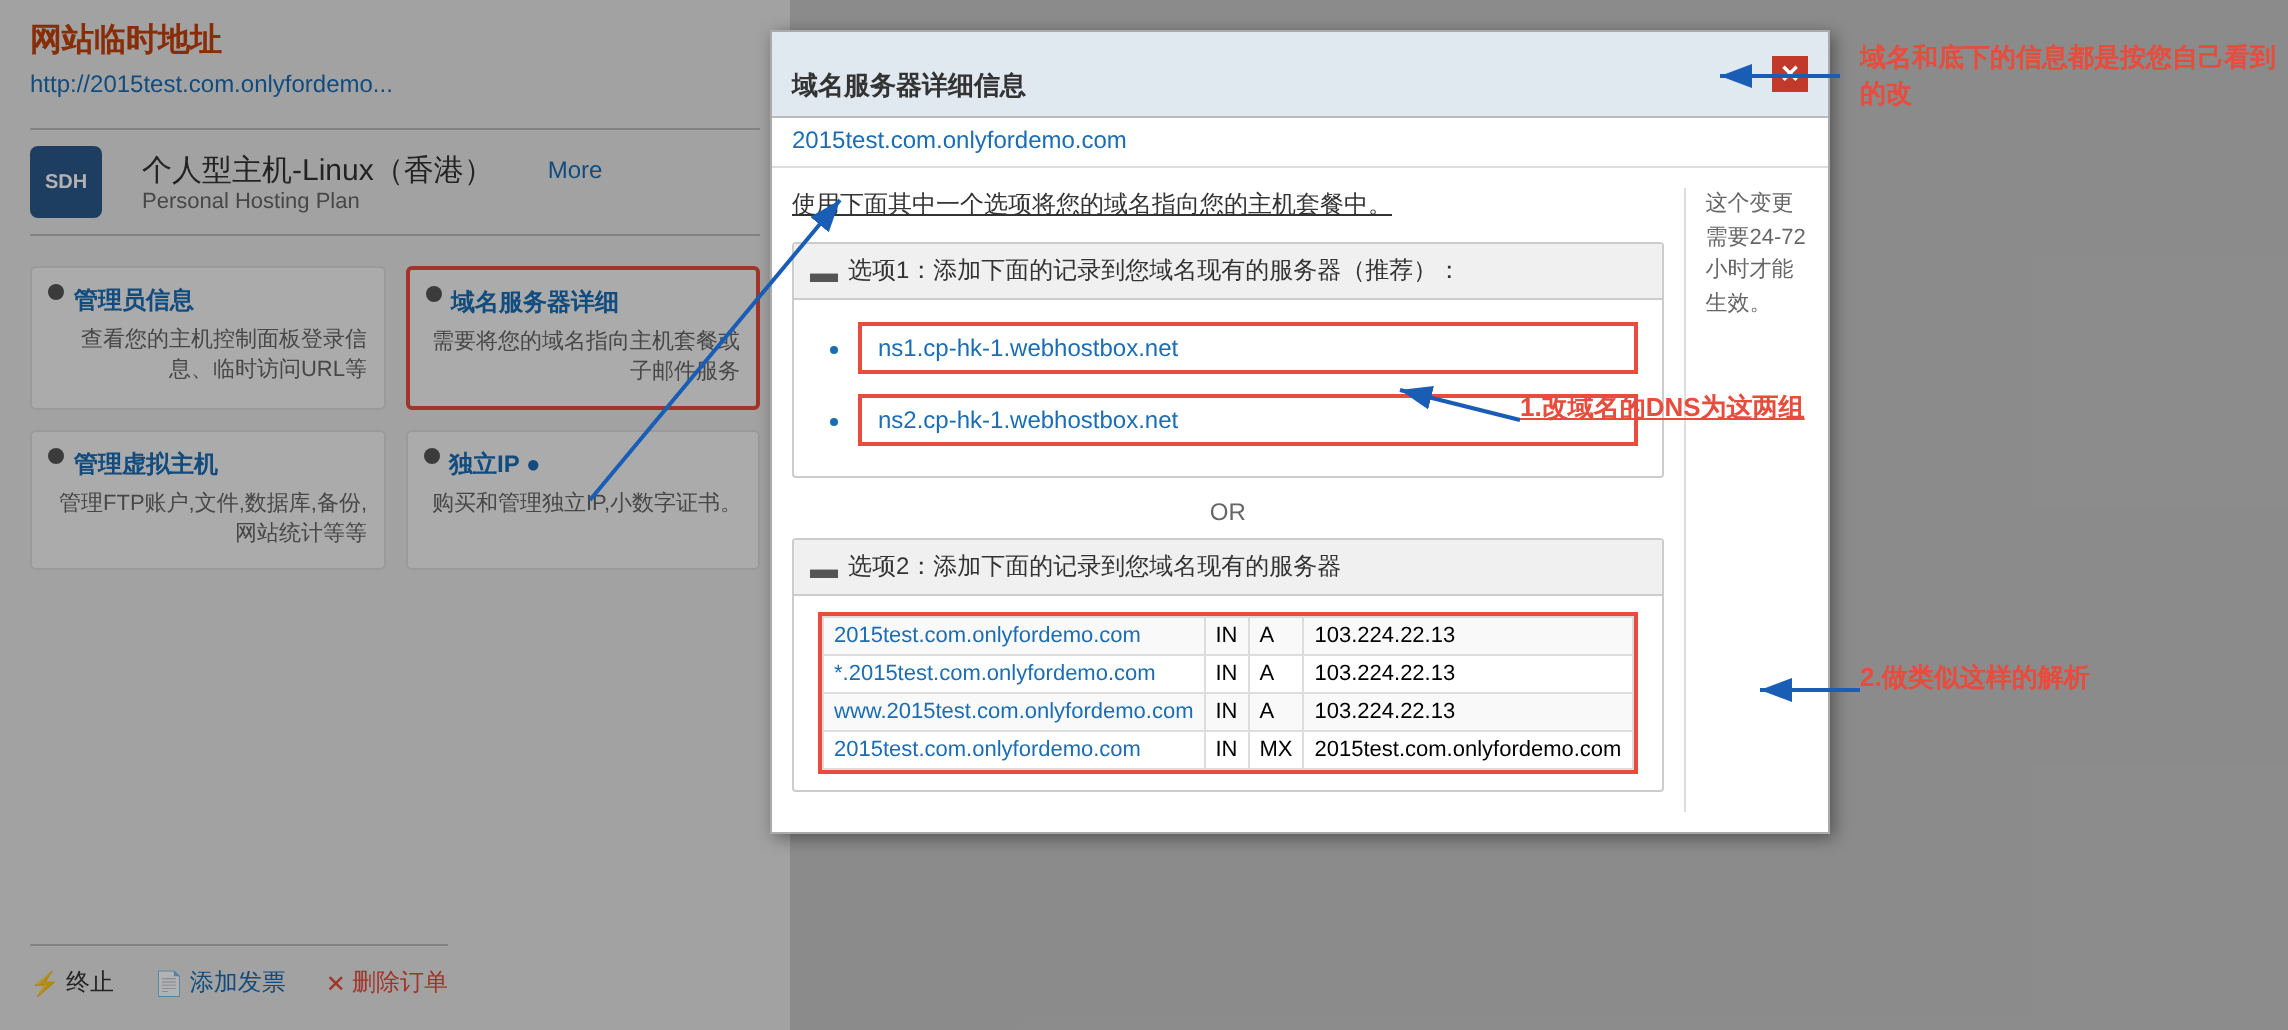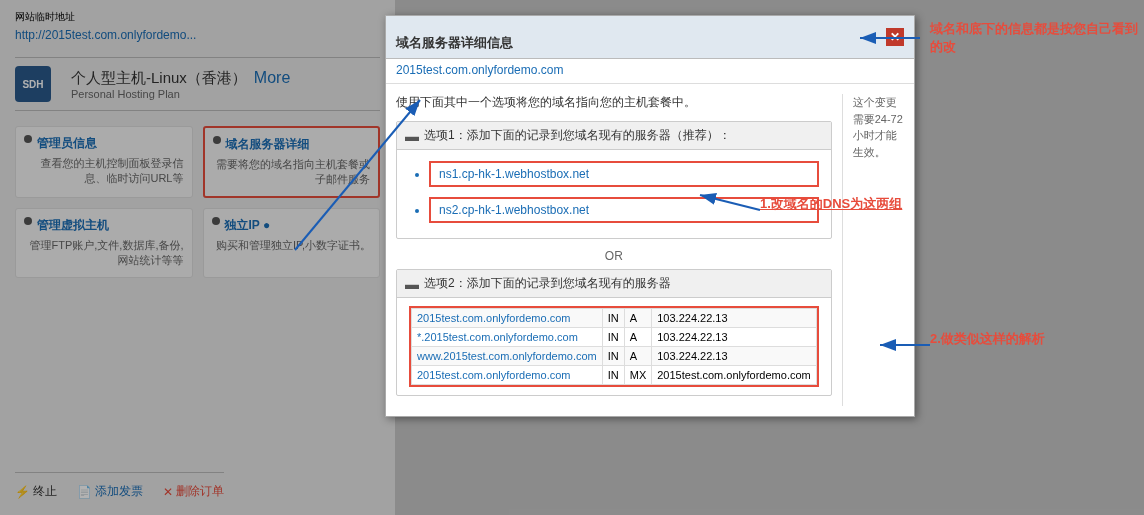--- a/index.html
+++ b/index.html
@@ -29,23 +29,24 @@
       height: 100%;
       background: #e8e8e8;
       padding: 10px 15px;
     }
 
     .site-url-section {
       margin-bottom: 15px;
     }
 
     .site-url-label {
-      font-size: 10px;
-      color: #000000;
+      font-size: 16px;
+      color: #c2410c;
       margin-bottom: 3px;
+      font-weight: bold;
     }
 
     .site-url-link {
       color: #1a6db5;
       font-size: 12px;
       text-decoration: none;
     }
 
     .hosting-header {
       display: flex;
@@ -76,23 +77,23 @@
       font-weight: normal;
     }
 
     .hosting-subtitle {
       font-size: 11px;
       color: #666;
     }
 
     .more-link {
       color: #1a6db5;
-      font-size: 16px;
+      font-size: 12px;
       text-decoration: none;
-      margin-left: 3px;
+      margin-left: 23px;
     }
 
     .menu-grid {
       display: grid;
       grid-template-columns: 1fr 1fr;
       gap: 10px;
       margin-bottom: 15px;
     }
 
     .menu-item {
@@ -235,20 +236,21 @@
       color: #666;
       line-height: 1.5;
       border-left: 1px solid #ddd;
       padding-left: 10px;
     }
 
     .modal-intro {
       font-size: 12px;
       color: #333;
       margin-bottom: 10px;
+      text-decoration: underline;
     }
 
     .option-section {
       border: 1px solid #ccc;
       margin-bottom: 10px;
       border-radius: 2px;
     }
 
     .option-header {
       background: #f0f0f0;

